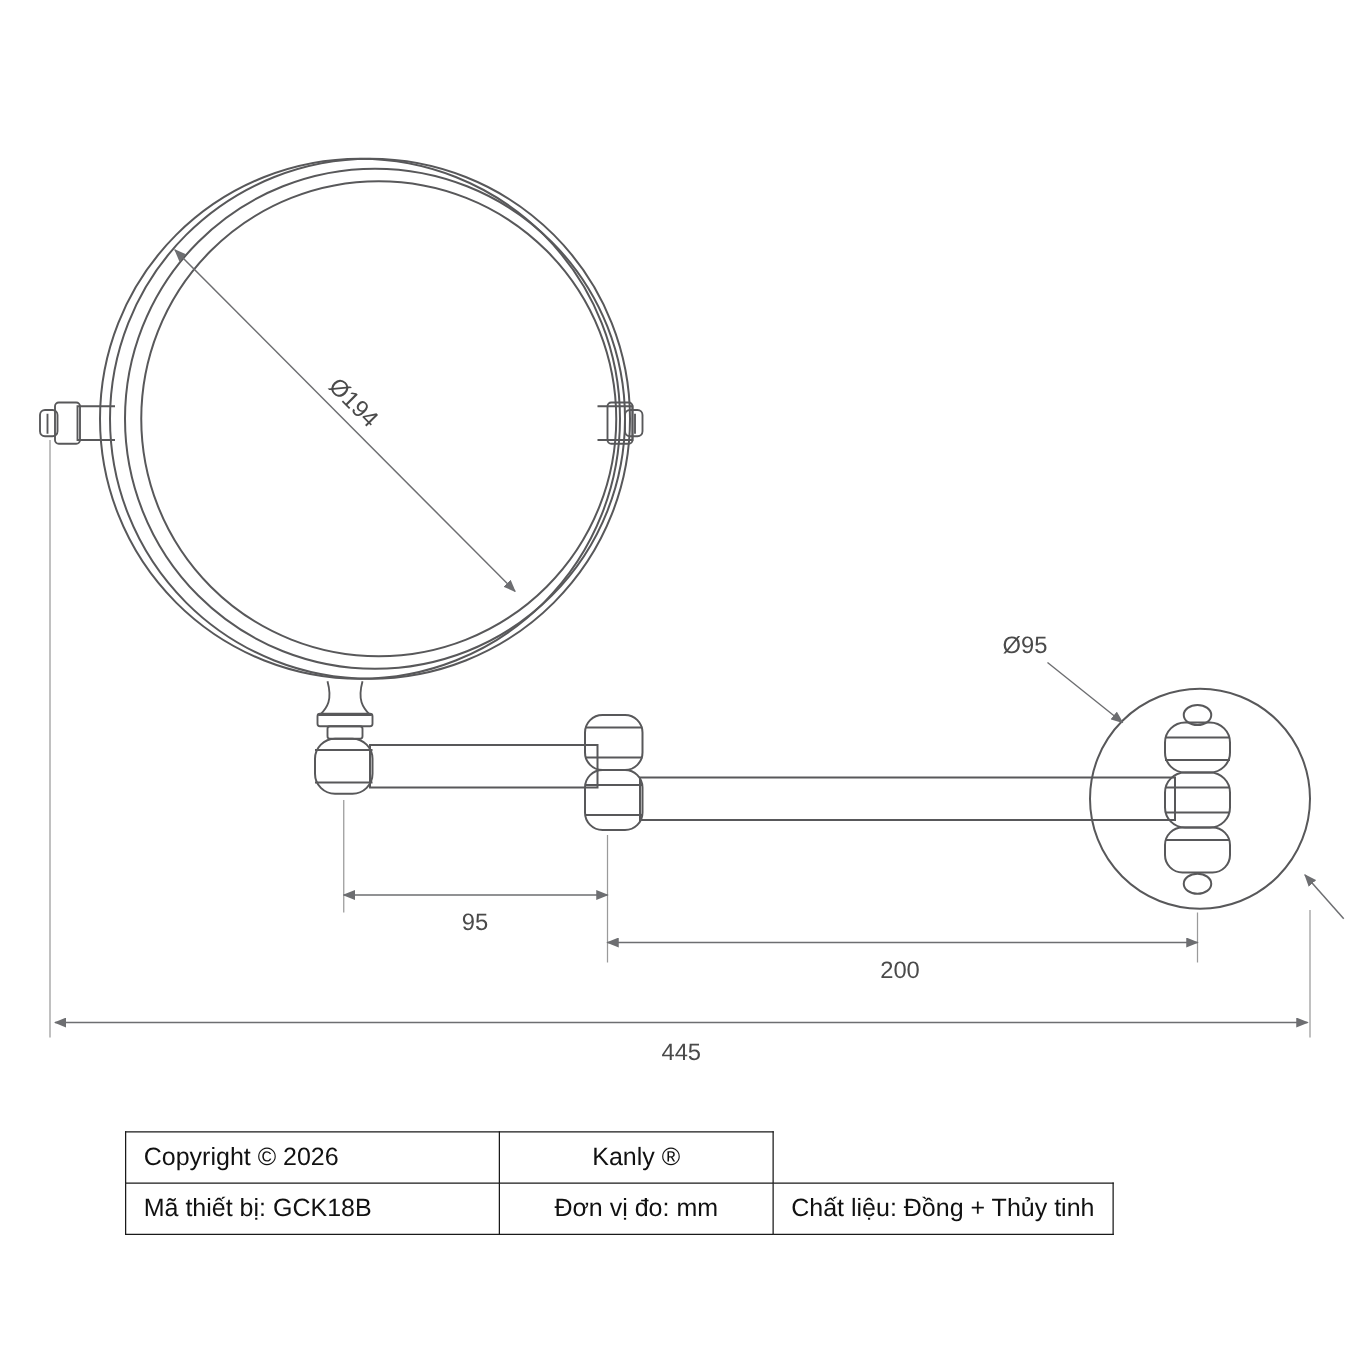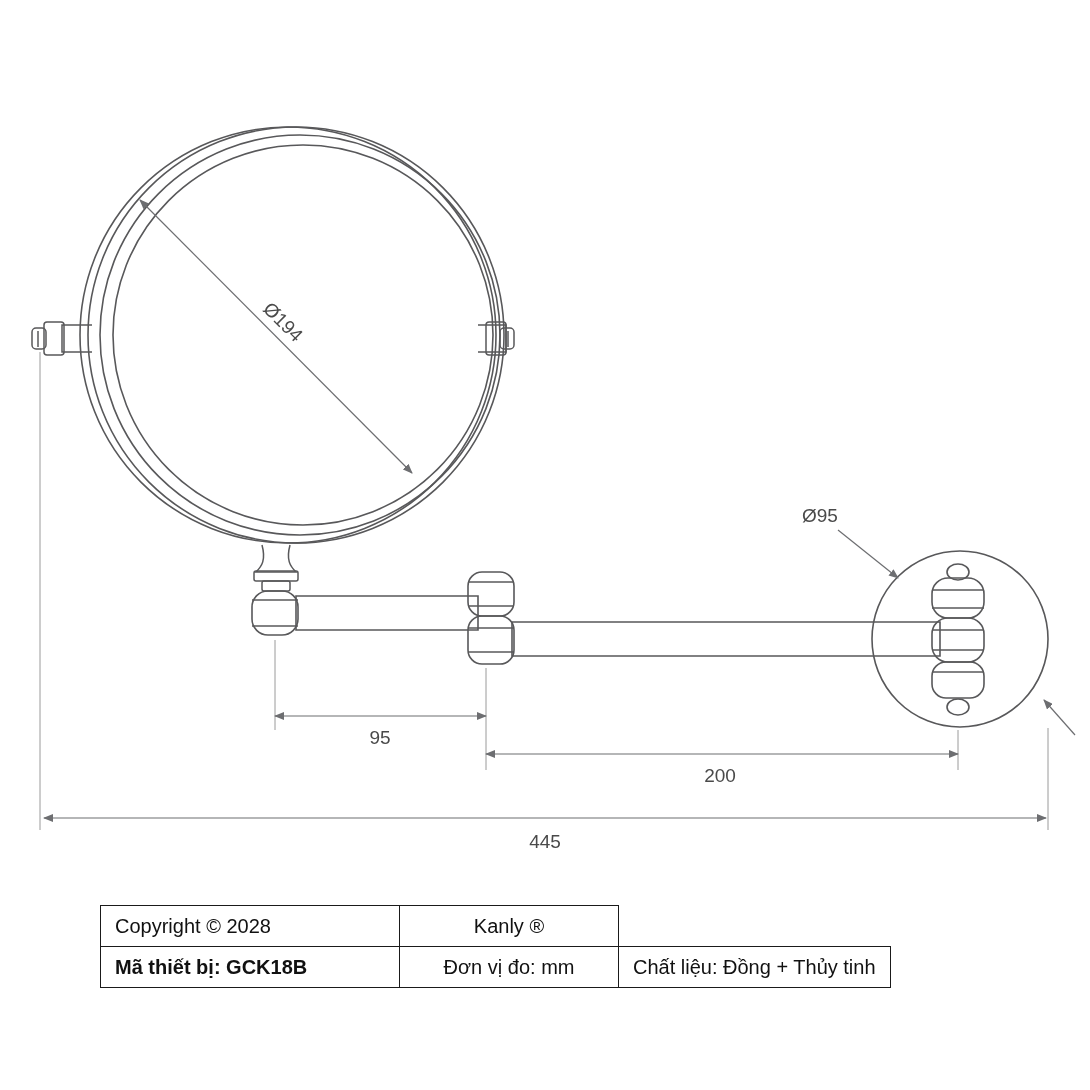--- a/index.html
+++ b/index.html
@@ -41,21 +41,21 @@
     border: 1.5px solid #1a1a1a;
     padding: 6px 14px;
     font-size: 20px;
     color: #111111;
     white-space: nowrap;
     height: 28px;
     vertical-align: middle;
   }
   td.cell-copyright { width: 270px; }
   td.cell-brand { width: 190px; text-align: center; }
-  td.cell-code { font-weight: bold; }
+  td.cell-code { font-weight: normal; }
 </style>
 </head>
 <body>
 
 <div id="page">
 
   <svg id="drawing" viewBox="0 0 1090 1090">
     <defs>
       <marker id="arrowEnd" markerWidth="10" markerHeight="8" refX="9" refY="4" orient="auto" markerUnits="userSpaceOnUse">
         <path d="M0,0 L10,4 L0,8 z" fill="#6d6e71"></path>
@@ -160,21 +160,21 @@
 
     <g>
       <line x1="44" y1="818" x2="1046" y2="818" stroke="#6d6e71" stroke-width="1.2" marker-start="url(#arrowStart)" marker-end="url(#arrowEnd)"></line>
       <text class="dim-text" x="545" y="848" text-anchor="middle">445</text>
     </g>
   </svg>
 
   <table id="titleblock">
     <tbody>
         <tr>
-      <td class="cell-copyright">Copyright © 2028</td>
+      <td class="cell-copyright">Copyright © 2026</td>
       <td class="cell-brand">Kanly ®</td>
       <td style="border:none;"></td>
     </tr>
     <tr>
       <td class="cell-copyright cell-code">Mã thiết bị: GCK18B</td>
       <td class="cell-brand">Đơn vị đo: mm</td>
       <td>Chất liệu: Đồng + Thủy tinh</td>
     </tr>
   </tbody>
     </table>

